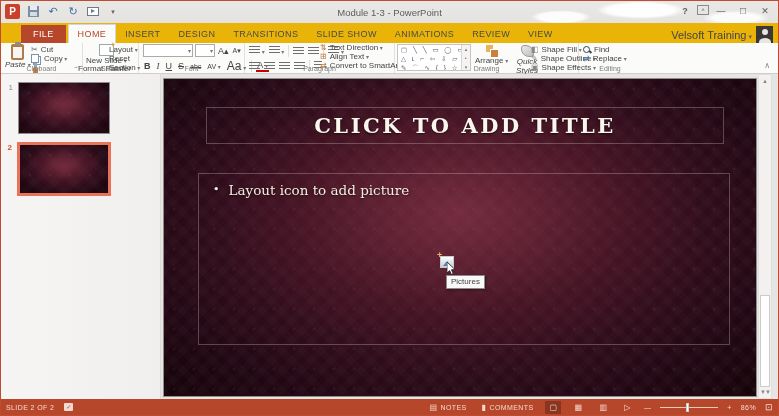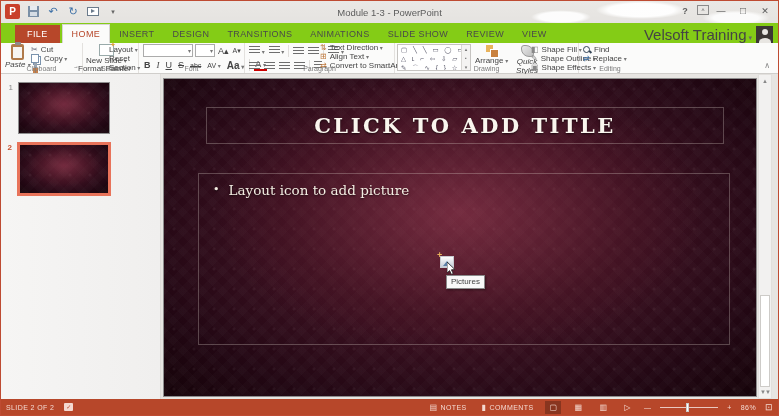--- a/index.html
+++ b/index.html
@@ -1,17 +1,17 @@
 <!DOCTYPE html>
 <html><head>
 <meta charset="utf-8">
 <style>
   * { margin:0; padding:0; box-sizing:border-box; }
   html,body { width:779px; height:416px; overflow:hidden; font-family:"Liberation Sans",sans-serif; }
-  .window { position:relative; width:779px; height:416px; background:#84cc16; border:1px solid #BE4B32; }
+  .window { position:relative; width:779px; height:416px; background:#eab308; border:1px solid #BE4B32; }
 
   
   .titlebar { position:absolute; top:0; left:0; right:0; height:22px;
     background:
       radial-gradient(40px 9px at 560px 16px, rgba(255,255,255,.9) 55%, transparent 75%),
       radial-gradient(60px 12px at 640px 9px,  rgba(255,255,255,.95) 55%, transparent 75%),
       radial-gradient(45px 10px at 735px 17px, rgba(255,255,255,.85) 50%, transparent 75%),
       linear-gradient(#EAE8E5,#E5E3E0);
   }
   .qat { position:absolute; left:4px; top:3px; display:flex; align-items:center; gap:6px; }
@@ -30,25 +30,25 @@
   .winctrl { position:absolute; right:3px; top:2px; display:flex; gap:2px; }
   .winctrl span { width:20px; height:15px; display:flex; align-items:center; justify-content:center; font-size:9px; color:#5C5C5C; }
   .i-help::before { content:"?"; font-weight:bold; }
   .i-ribopt { border:1px solid #8a8a8a; width:12px !important; height:10px !important; margin-top:2px; font-size:6px !important; }
   .i-ribopt::before { content:"˄"; }
   .i-min::before { content:"—"; }
   .i-max::before { content:"□"; font-size:10px; }
   .i-close::before { content:"✕"; }
 
   
-  .tabrow { position:absolute; top:22px; left:0; right:0; height:20px; display:flex; align-items:flex-end; padding-left:14px; }
+  .tabrow { position:absolute; top:22px; left:0; right:0; height:20px; display:flex; align-items:flex-end; padding-left:20px; }
   .tab { font-size:9px; letter-spacing:.4px; color:#4A4A4A; padding:4px 9px 4px; cursor:default; }
   .tab.file { background:#B7472A; color:#fff; padding:4px 12px; margin-right:2px; }
   .tab.selected { background:#FBFBFA; color:#B7472A; border:1px solid #D8D6D3; border-bottom:none; }
-  .account { position:absolute; right:5px; top:3px; display:flex; align-items:center; gap:4px; font-size:15px; color:#444; }
+  .account { position:absolute; right:5px; top:3px; display:flex; align-items:center; gap:4px; font-size:11px; color:#444; }
   .account .dd::after { content:"▾"; font-size:7px; color:#666; margin-left:2px; }
   .avatar { width:17px; height:17px; background:#3B3734; position:relative; overflow:hidden; }
   .avatar::before { content:""; position:absolute; top:3px; left:5.5px; width:6px; height:6px; border-radius:50%; background:#E8E6E2; }
   .avatar::after { content:""; position:absolute; bottom:-3px; left:2.5px; width:12px; height:8px; border-radius:50% 50% 0 0; background:#E8E6E2; }
 
   
   .ribbon { position:absolute; top:42px; left:0; right:0; height:31px; background:#FBFBFA; border-bottom:1px solid #D0CECB; font-size:8.5px; color:#444; }
   .rgroup { position:absolute; top:0; height:30px; border-right:1px solid #E3E1DE; }
   .glabel { position:absolute; bottom:1px; left:0; right:0; text-align:center; font-size:7px; color:#7A7A7A; }
   .launcher { position:absolute; right:2px; bottom:1px; width:8px; height:8px; font-size:6px; color:#888; line-height:8px; text-align:center; }
@@ -170,22 +170,22 @@
       <span class="i-close"></span>
     </div>
   </div>
 
   <div class="tabrow">
     <span class="tab file">FILE</span>
     <span class="tab selected">HOME</span>
     <span class="tab">INSERT</span>
     <span class="tab">DESIGN</span>
     <span class="tab">TRANSITIONS</span>
+    <span class="tab">SLIDE SHOW</span>
     <span class="tab">ANIMATIONS</span>
-    <span class="tab">SLIDE SHOW</span>
     <span class="tab">REVIEW</span>
     <span class="tab">VIEW</span>
     <div class="account">
       <span class="dd">Velsoft Training</span>
       <span class="avatar"></span>
     </div>
   </div>
 
   <div class="ribbon">
 
@@ -234,21 +234,21 @@
         <span class="fbtn"><span>A</span>▴</span>
         <span class="fbtn" style="font-size:7px;"><span>A</span>▾</span>
       </div>
       <div class="rrow" style="left:4px;top:16px;gap:4px;">
         <span class="fbtn" style="font-weight:bold;">B</span>
         <span class="fbtn" style="font-style:italic;font-family:'Liberation Serif',serif;">I</span>
         <span class="fbtn" style="text-decoration:underline;">U</span>
         <span class="fbtn" style="text-decoration:line-through;">S</span>
         <span class="fbtn" style="font-size:7px;text-decoration:line-through;">abc</span>
         <span class="fbtn dd" style="font-size:7px;">AV</span>
-        <span class="fbtn dd" style="font-size:10px;font-weight:bold;">Aa</span>
+        <span class="fbtn dd" style="font-size:12px;">Aa</span>
         <span class="vsep"></span>
         <span class="fbtn dd" style="border-bottom:2px solid #C00;line-height:8px;">A</span>
       </div>
       <div class="glabel">Font</div>
       <span class="launcher"></span>
     </div>
 
     <div class="rgroup" style="left:244px;width:150px;">
       <div class="rrow" style="left:4px;top:2px;gap:4px;">
         <span class="dd"><span class="ln"></span></span>

